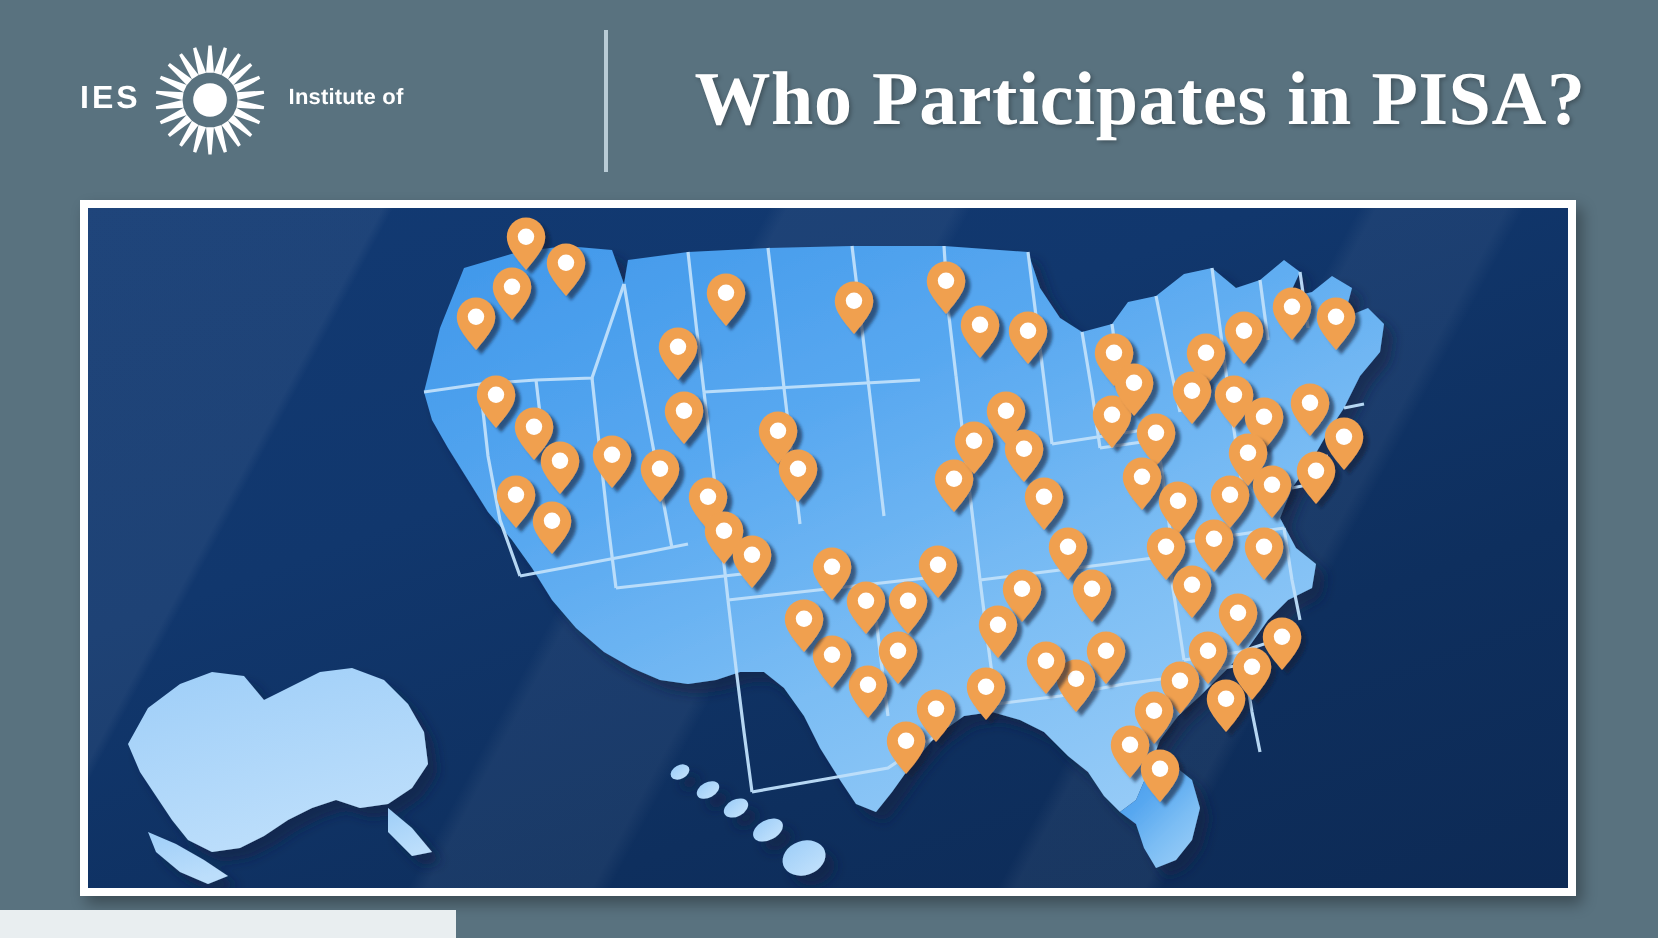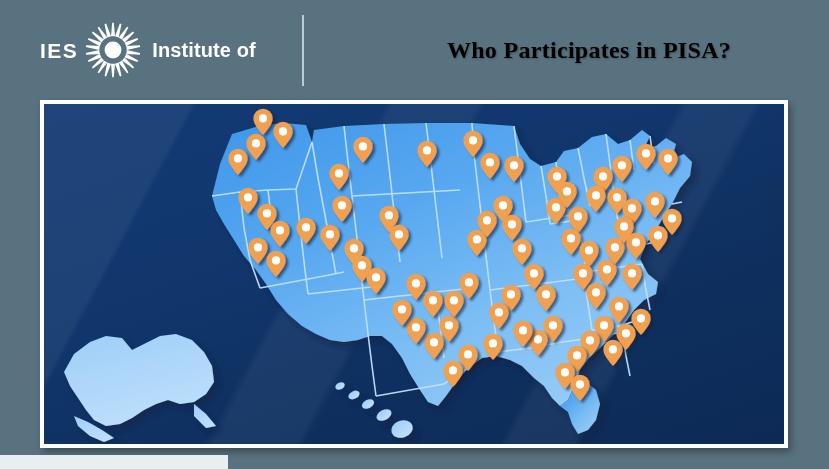--- a/index.html
+++ b/index.html
@@ -7,39 +7,39 @@
     width:829px;height:469px;overflow:hidden;
     background:#5b7380;
     font-family:"Liberation Sans", sans-serif;
   }
   #stage{position:relative;width:829px;height:469px;background:#59727f;overflow:hidden;}
 
   
   #header{position:absolute;left:0;top:0;width:829px;height:100px;}
   #logo-block{position:absolute;left:40px;top:18px;height:64px;display:flex;align-items:center;}
   #ies-word{
-    color:#ffffff;font-weight:bold;font-size:21px;letter-spacing:1.5px;
+    color:#ffffff;font-weight:bold;font-size:16px;letter-spacing:1.5px;
     font-family:"Liberation Sans", sans-serif;line-height:1;
     margin-right:6px;
   }
   #sunburst{width:58px;height:58px;display:block;}
   #ies-name{
-    margin-left:10px;color:#ffffff;font-weight:bold;font-size:20px;
+    margin-left:10px;color:#ffffff;font-weight:bold;font-size:11px;
     line-height:1.24;font-family:"Liberation Sans", sans-serif;
     letter-spacing:0.1px;
   }
   #divider{
     position:absolute;left:302px;top:15px;width:2px;height:71px;
     background:#b9ccd6;
   }
   #title{
-    position:absolute;left:349px;top:0px;width:480px;height:100px;
+    position:absolute;left:330px;top:0px;width:480px;height:100px;
     display:flex;align-items:center;justify-content:center;
-    color:#000000;font-family:"Liberation Serif", serif;font-weight:bold;
-    font-size:24px;letter-spacing:0.3px;
+    color:#ffffff;font-family:"Liberation Serif", serif;font-weight:bold;
+    font-size:38px;letter-spacing:0.3px;
     text-shadow:1px 1px 2px rgba(0,0,0,.28);
   }
 
   
   #panel{
     position:absolute;left:40px;top:100px;width:748px;height:348px;
     background:#ffffff;padding:4px;box-sizing:border-box;
     box-shadow:3px 4px 7px rgba(0,0,0,.33);
   }
   #map{

